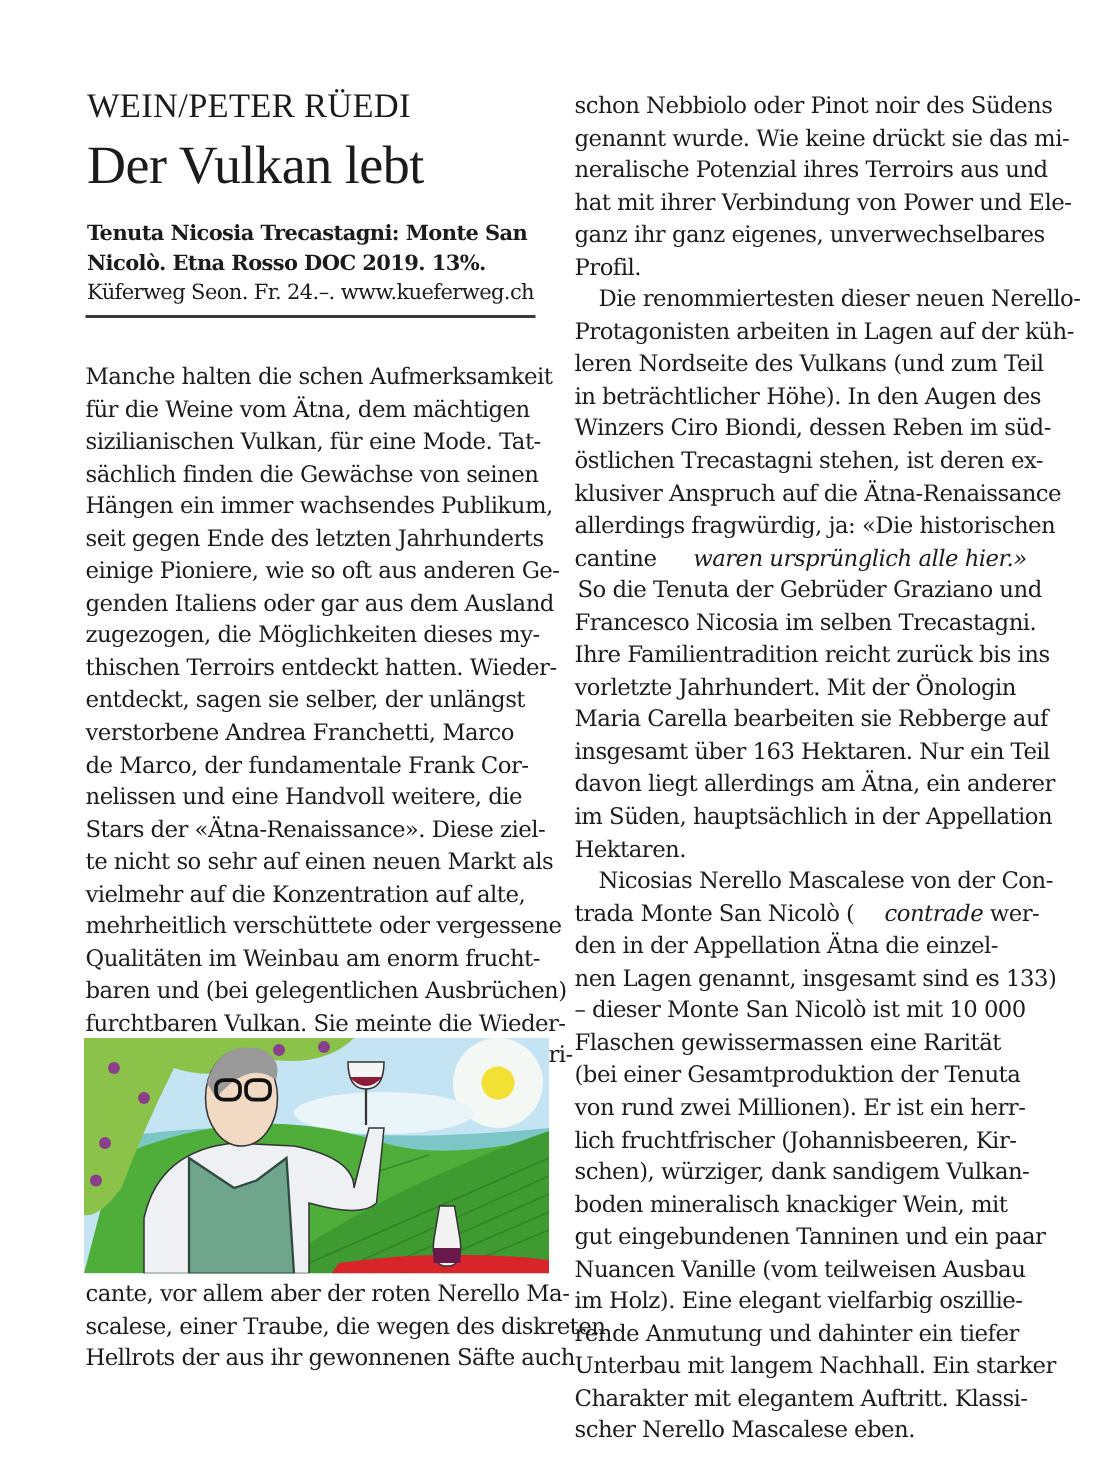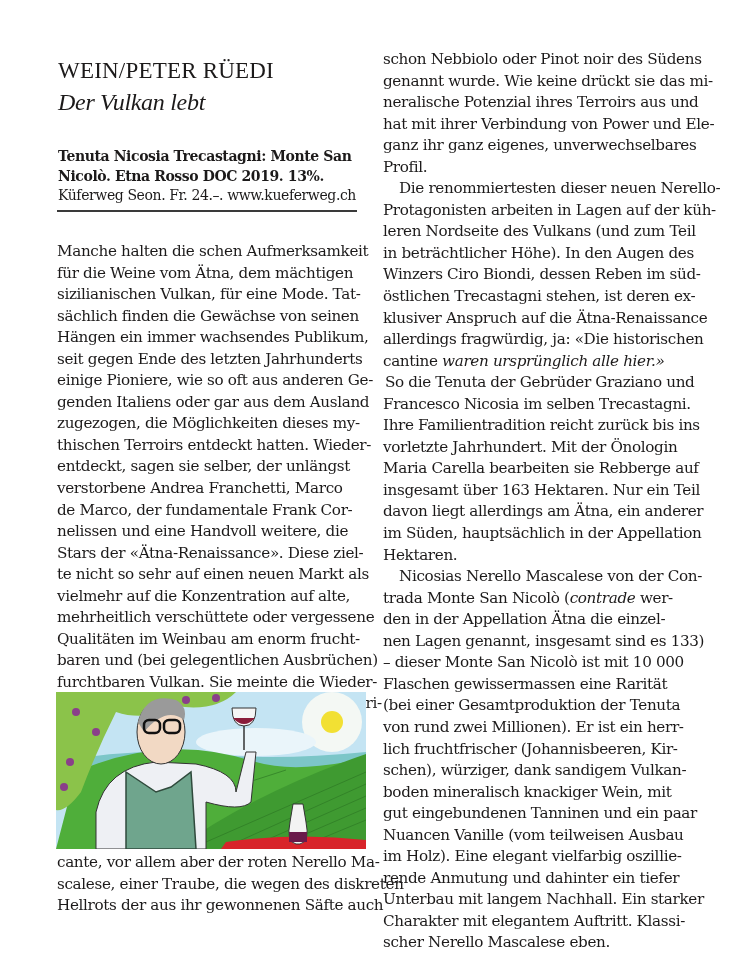--- a/index.html
+++ b/index.html
@@ -1,31 +1,31 @@
 <!DOCTYPE html>
 <html><head>
 <meta charset="utf-8">
 <style>
   html, body { margin: 0; padding: 0; background: #ffffff; }
   body { width: 741px; height: 974px; position: relative; overflow: hidden;
          font-family: "DejaVu Serif", "Liberation Serif", serif; color: #1c1a1a; }
   .col { position: absolute; }
   .line { display: block; white-space: nowrap; font-size: 15.2px; line-height: 21.55px; letter-spacing: -0.35px; }
   .kicker { position: absolute; left: 58px; top: 58px; font-size: 23px; letter-spacing: 0.2px; white-space: nowrap; font-family: "Liberation Serif", serif; }
-  .headline { position: absolute; left: 58px; top: 89px; font-size: 24px; letter-spacing: -0.3px; white-space: nowrap; font-family: "Liberation Serif", serif; font-style: italic; }
+  .headline { position: absolute; left: 58px; top: 89px; font-size: 36px; letter-spacing: -0.3px; white-space: nowrap; font-family: "Liberation Serif", serif; }
   .info { position: absolute; left: 58px; top: 147px; }
   .info .line { font-size: 14px; line-height: 19.7px; letter-spacing: -0.4px; }
   .info .b { font-weight: bold; }
   .rule { position: absolute; left: 57px; top: 210px; width: 300px; height: 1.6px; background: #3a3a3a; }
   .left { left: 57px; top: 241px; }
   .left2 { left: 57px; top: 852px; }
-  .right { left: 383px; top: 49px; }
+  .right { left: 383px; top: 60px; }
   .indent { text-indent: 16px; }
   .sindent { text-indent: 2px; }
-  em { font-style: italic; }
+  em { font-style: italic; margin-left: 20px; }
   .illus { position: absolute; left: 56px; top: 692px; width: 310px; height: 157px; overflow: hidden; }
 </style>
 </head>
 <body>
 
 <div>
   <div class="kicker">WEIN/PETER RÜEDI</div>
   <div class="headline">Der Vulkan lebt</div>
 
   <div class="info">

